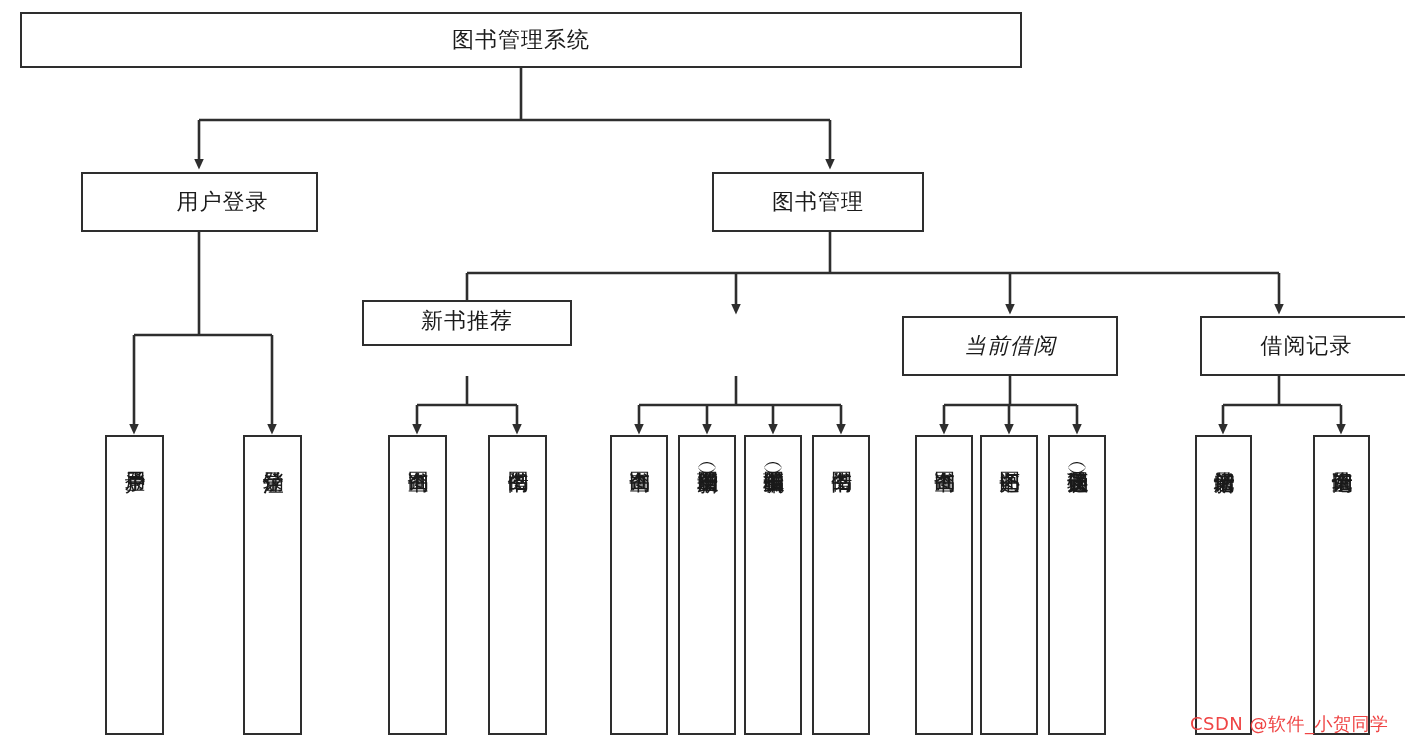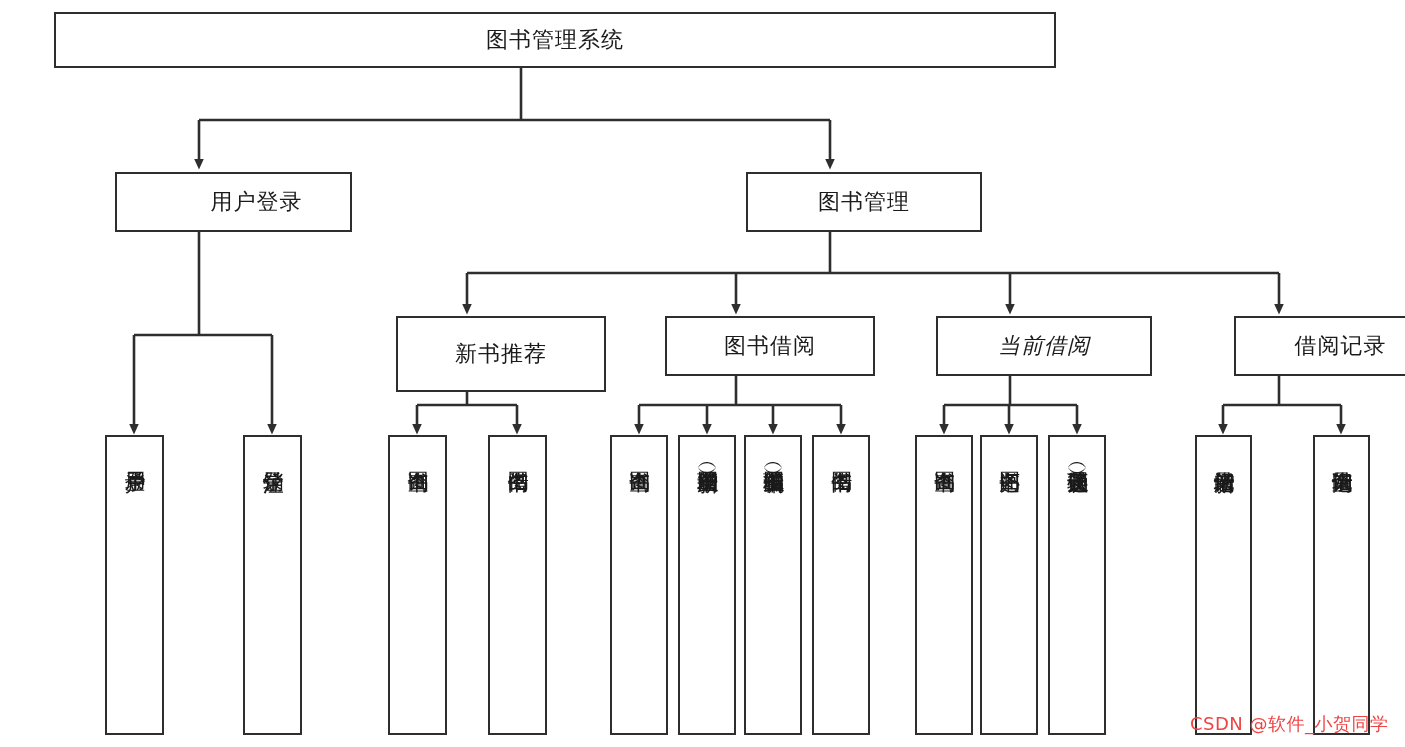--- a/index.html
+++ b/index.html
@@ -20,21 +20,20 @@
     background:#ffffff;
     display:flex;
     align-items:center;
     justify-content:center;
     color:#1a1a1a;
   }
   .node.h{
     font-size:22px;
     letter-spacing:1px;
     line-height:1.1;
-    margin-left:34px;
   }
   .node.v{
     font-size:21px;
     line-height:1.22;
     letter-spacing:0px;
     align-items:flex-start;
     justify-content:center;
     padding-top:18px;
   }
   .node.v .vtext{
@@ -111,31 +110,28 @@
   </svg>
 
   <div class="node h" style="left:20px;top:12px;width:1002px;height:56px;">
     <span>图书管理系统</span>
   </div>
 
   <div class="node h" style="left:81px;top:172px;width:237px;height:60px;padding-left:46px;">
     <span>用户登录</span>
   </div>
 
-  <div class="node h" style="left:712px;top:172px;width:236px;height:60px;">
+  <div class="node h" style="left:712px;top:172px;width:212px;height:60px;">
     <span>图书管理</span>
   </div>
 
-  <div class="node h" style="left:362px;top:316px;width:210px;height:76px;">
+  <div class="node h" style="left:362px;top:300px;width:210px;height:46px;font-family:Liberation Mono, monospace;">
     <span>新书推荐</span>
   </div>
 
-  <div class="node h" style="left:631px;top:316px;width:210px;height:60px;">
-    <span>图书借阅</span>
-  </div>
 
   <div class="node h" style="left:902px;top:316px;width:216px;height:60px;font-style:italic;">
     <span>当前借阅</span>
   </div>
 
   <div class="node h" style="left:1200px;top:316px;width:213px;height:60px;align-items:center;">
     <span>借阅记录</span>
   </div>
 
   <div class="node v" style="left:105px;top:435px;width:59px;height:300px;">

